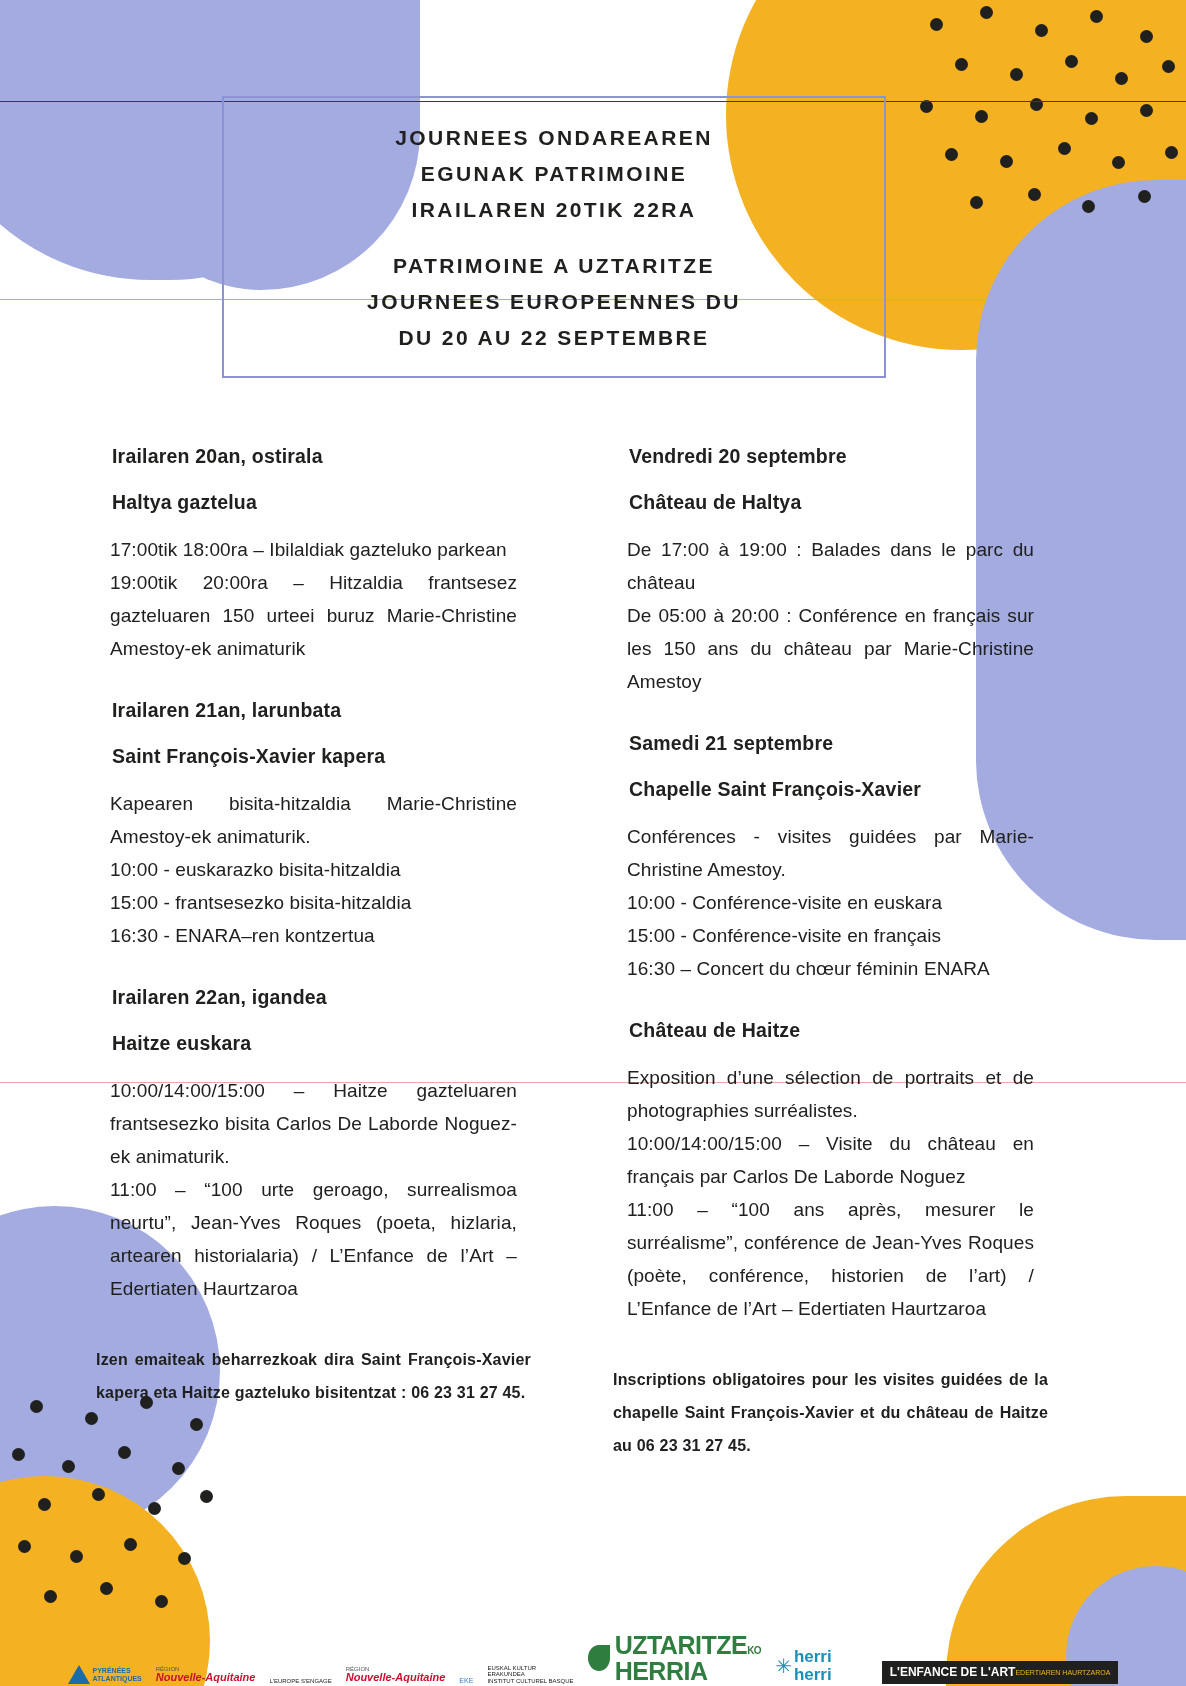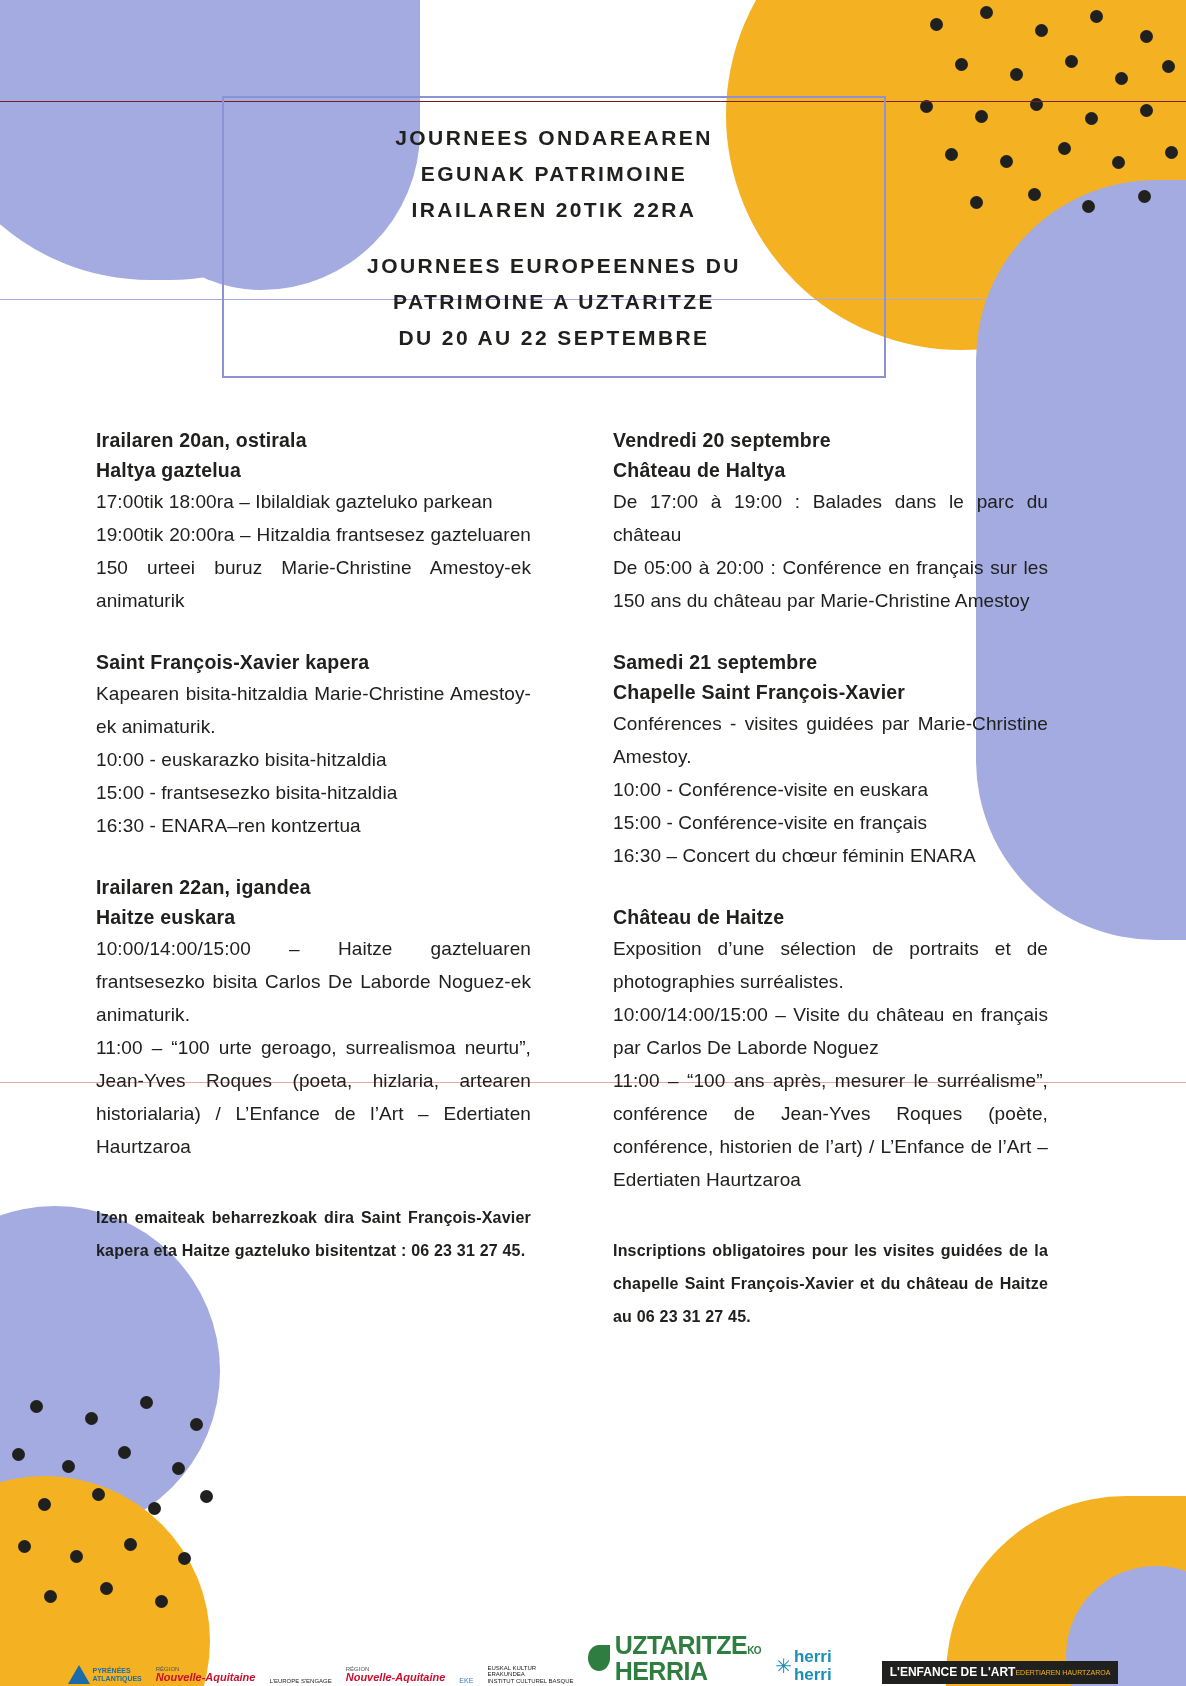--- a/index.html
+++ b/index.html
@@ -120,29 +120,29 @@
     position: absolute;
     left: 96px; top: 425px;
     width: 952px;
     display: flex;
     gap: 82px;
   }
   .col { width: 435px; }
 
   .block { margin-bottom: 30px; }
   .block h3 {
-    margin: 0;
+    margin: 16px;
     font-size: 19.5px;
     font-weight: bold;
     line-height: 30px;
     color: #20211f;
     letter-spacing: .2px;
   }
   .block p {
-    margin: 0;
+    margin: 14px;
     font-size: 19px;
     line-height: 33px;
     color: #20211f;
     text-align: justify;
     text-justify: inter-word;
     letter-spacing: .1px;
   }
   .notice {
     margin: 0;
     font-size: 16px;
@@ -272,37 +272,38 @@
   <div class="rule rule-dark"></div>
   <div class="rule rule-blue"></div>
   <div class="rule rule-pink"></div>
 
   <div class="header-box"></div>
   <div class="header-text">
     <div>JOURNEES ONDAREAREN</div>
     <div>EGUNAK PATRIMOINE</div>
     <div>IRAILAREN 20TIK 22RA</div>
     <span class="gap"></span>
+    <div>PATRIMOINE A UZTARITZE</div>
     <div>JOURNEES EUROPEENNES DU</div>
-    <div>PATRIMOINE A UZTARITZE</div>
     <div>DU 20 AU 22 SEPTEMBRE</div>
   </div>
 
   <div class="columns">
 
     <div class="col">
 
       <div class="block">
         <h3>Irailaren 20an, ostirala</h3>
         <h3>Haltya gaztelua</h3>
         <p style="white-space:pre-line">17:00tik 18:00ra – Ibilaldiak gazteluko parkean
 19:00tik 20:00ra – Hitzaldia frantsesez gazteluaren 150 urteei buruz Marie-Christine Amestoy-ek animaturik</p>
       </div>
 
       <div class="block">
+        <h3>Irailaren 21an, larunbata</h3>
         <h3>Saint François-Xavier kapera</h3>
         <p style="white-space:pre-line">Kapearen bisita-hitzaldia Marie-Christine Amestoy-ek animaturik.
 10:00 - euskarazko bisita-hitzaldia
 15:00 - frantsesezko bisita-hitzaldia
 16:30 - ENARA–ren kontzertua</p>
       </div>
 
       <div class="block">
         <h3>Irailaren 22an, igandea</h3>
         <h3>Haitze euskara</h3>

